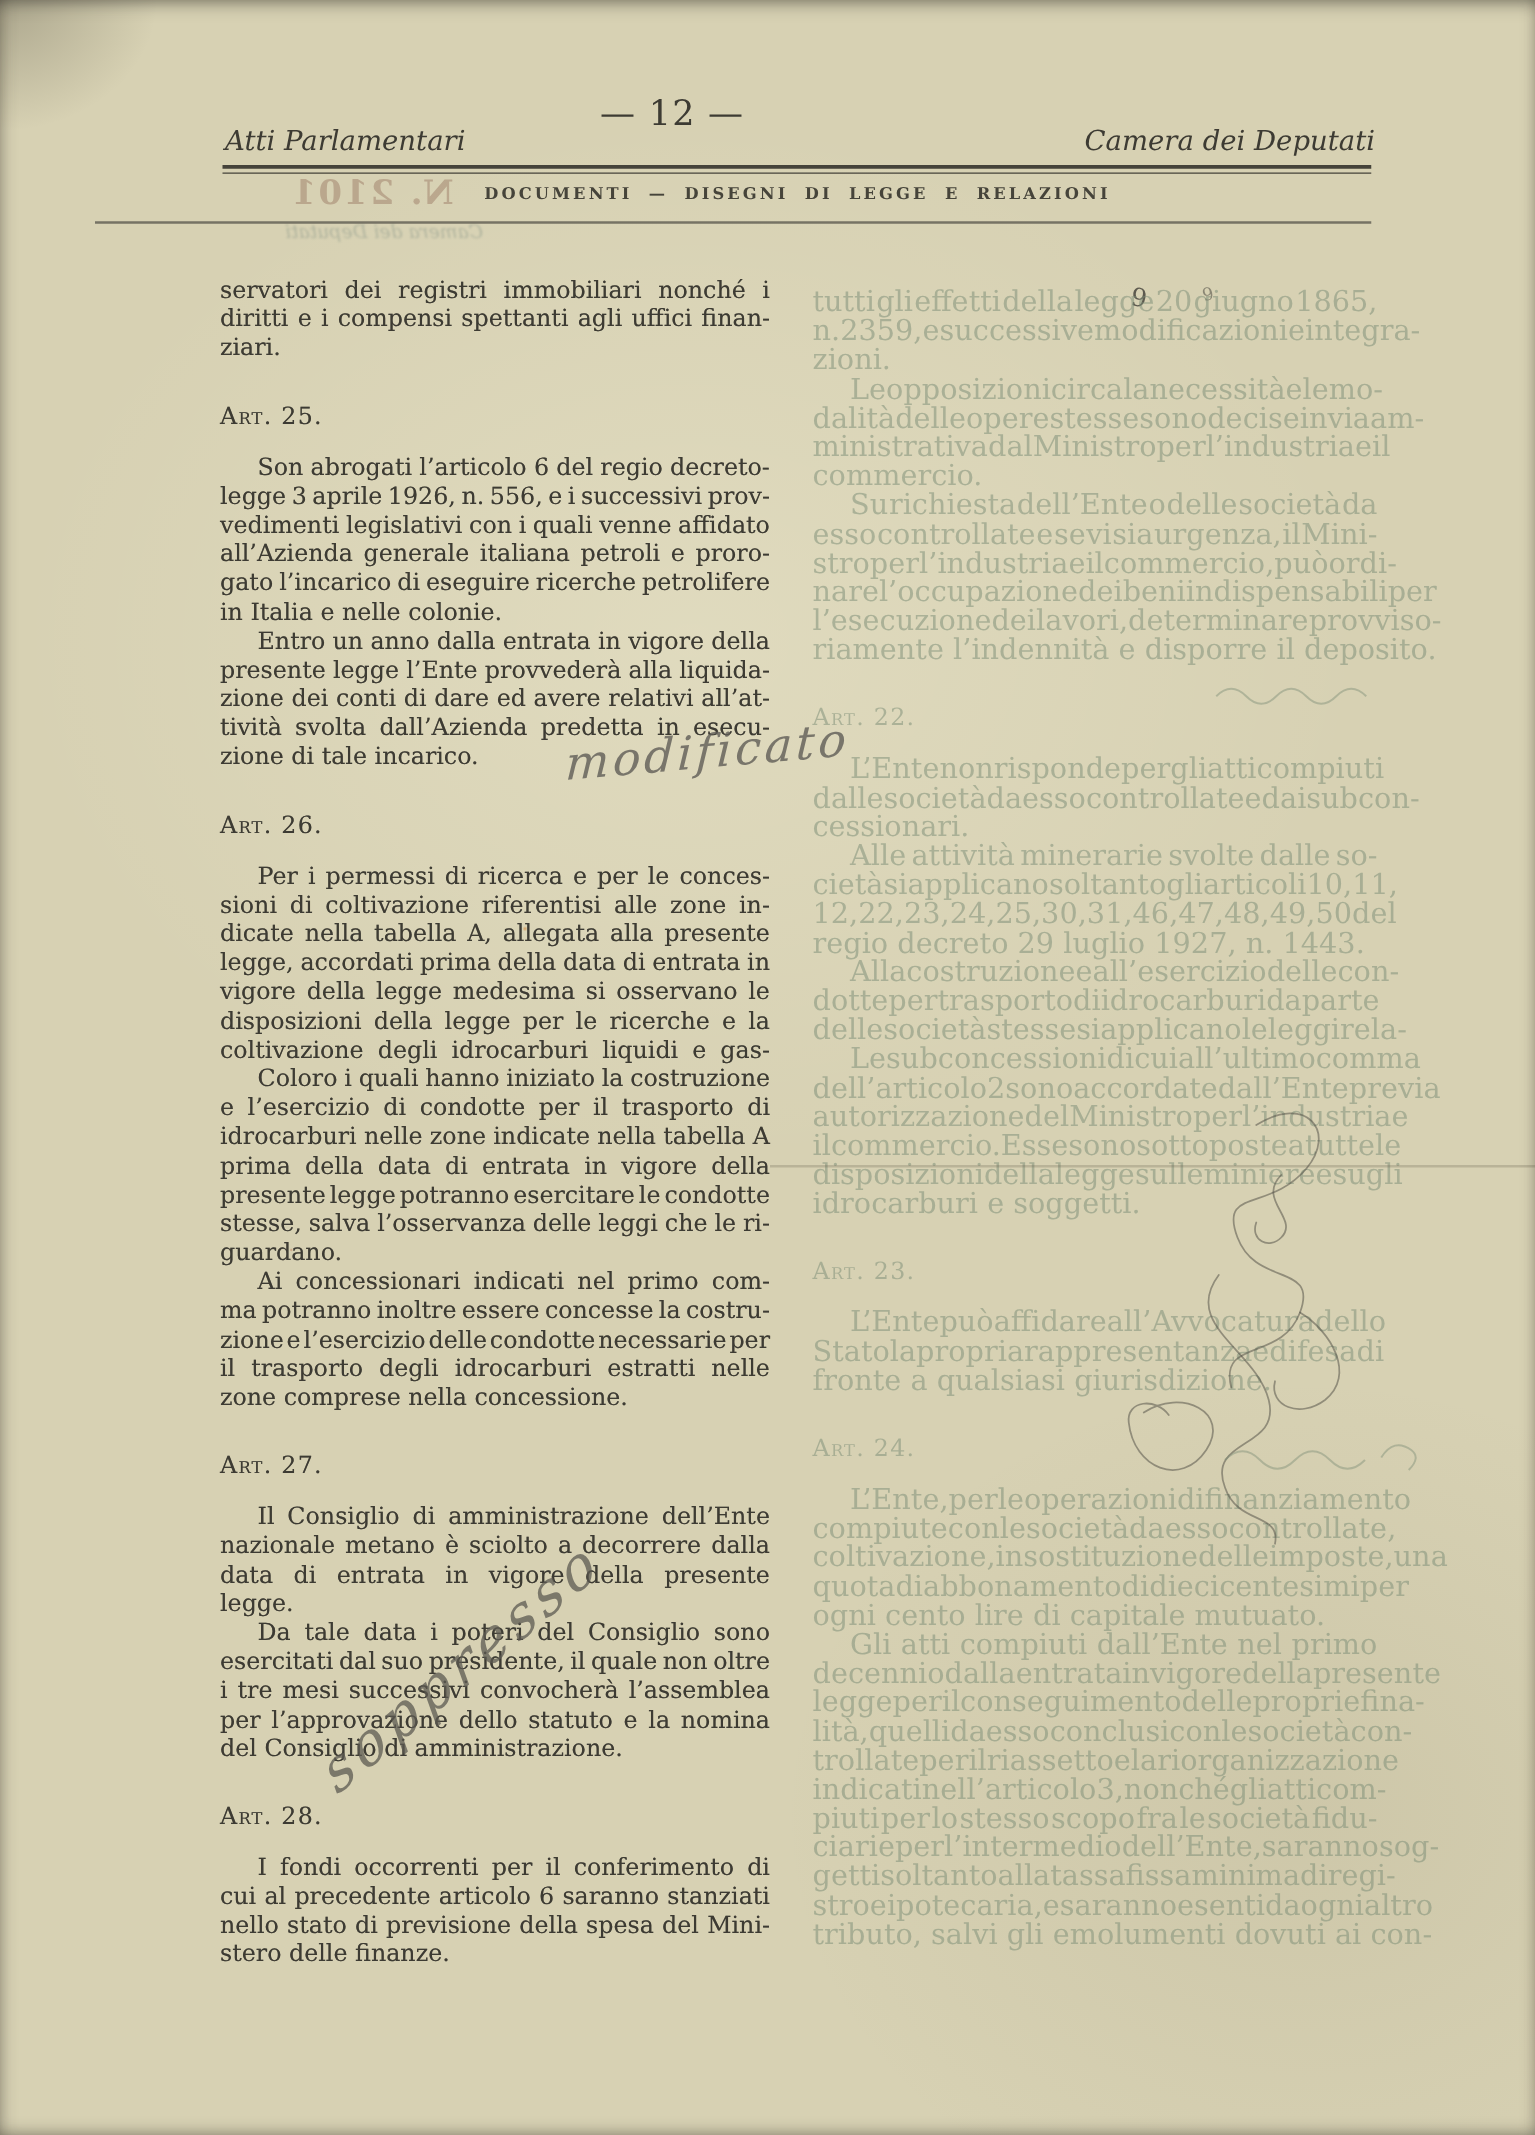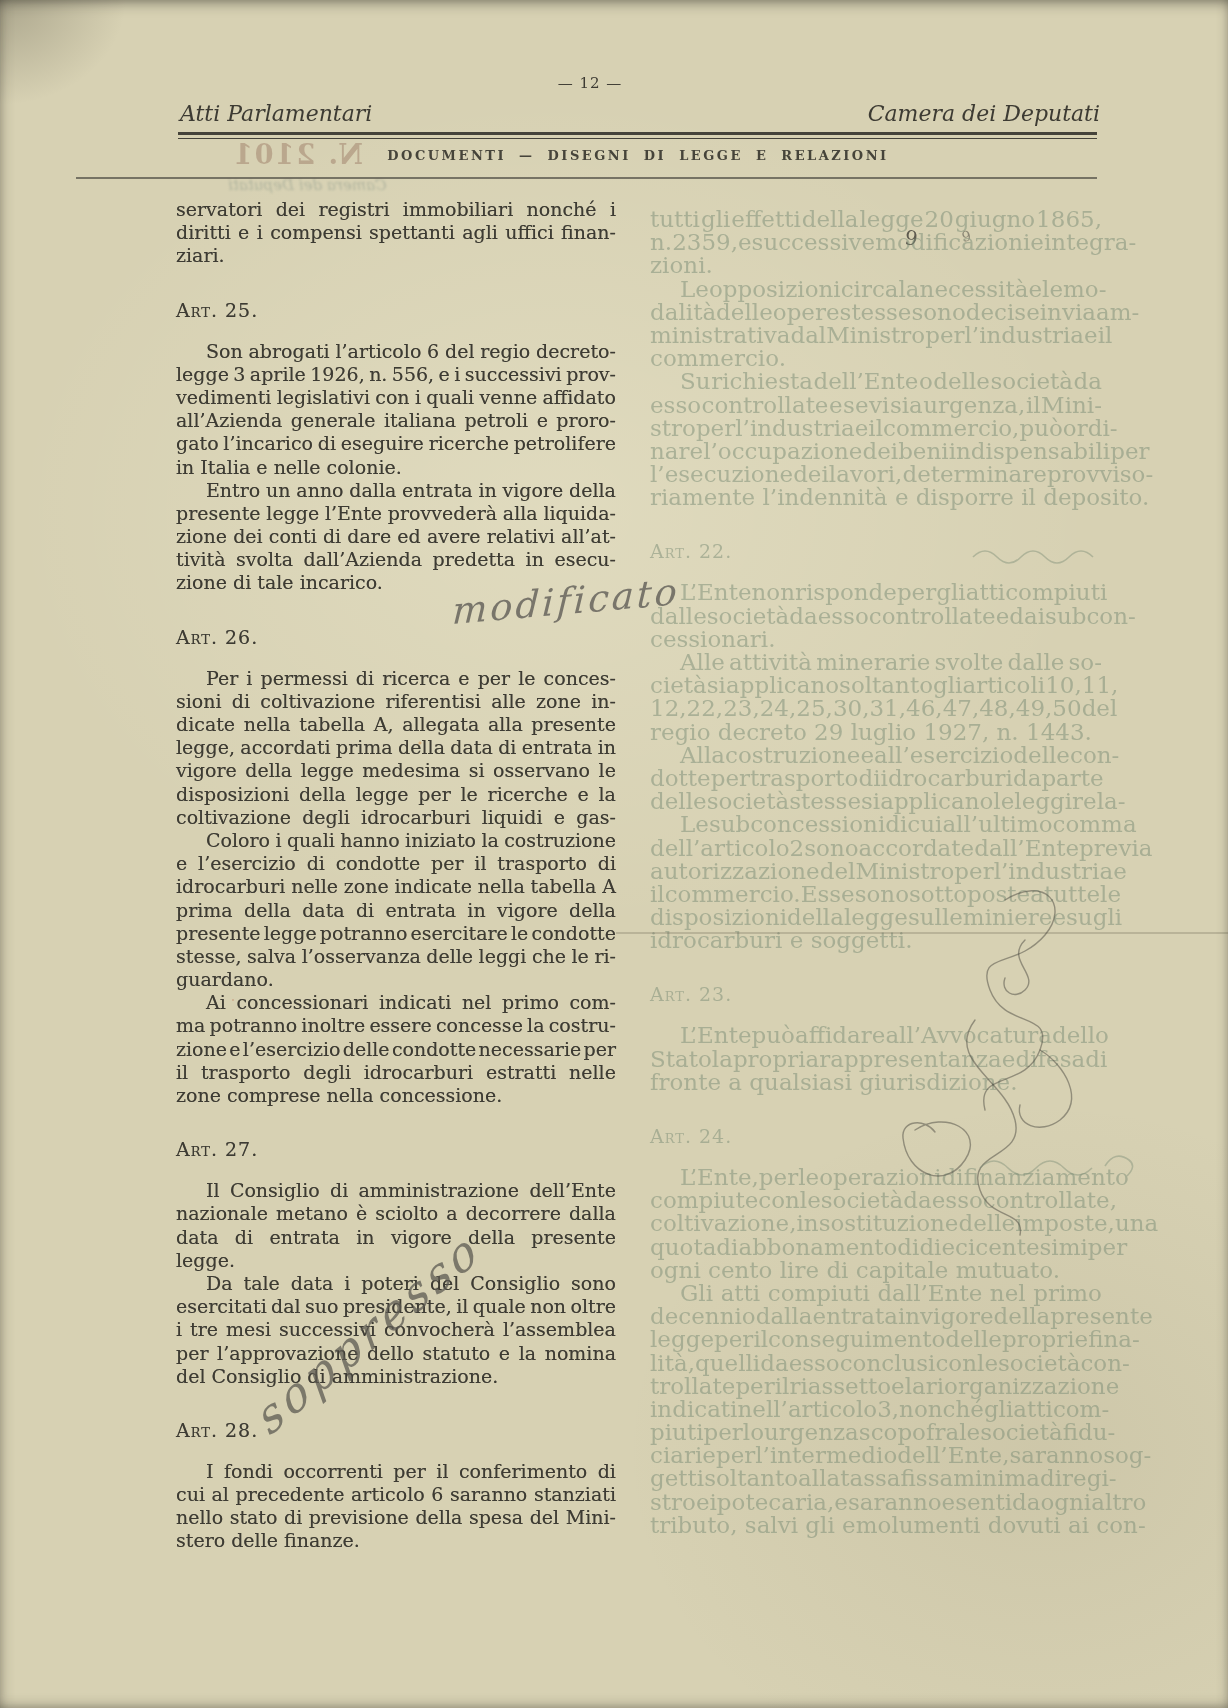--- a/index.html
+++ b/index.html
@@ -18,30 +18,30 @@
   .page::after{
     content:"";position:absolute;inset:0;pointer-events:none;
     box-shadow:
       inset 0 10px 14px -8px rgba(50,48,40,.55),
       inset 0 -9px 12px -7px rgba(50,48,40,.38),
       inset 10px 0 14px -9px rgba(50,48,40,.30),
       inset -8px 0 12px -8px rgba(50,48,40,.25);
   }
   .abs{position:absolute;}
   
-  .pagenum{top:74px;left:480px;width:220px;text-align:center;font-size:15px;letter-spacing:1px;}
+  .pagenum{top:74px;left:480px;width:220px;font-size:28px;letter-spacing:1px;}
   .running-left{top:101px;left:180px;font-style:italic;font-size:22px;}
   .running-right{top:101px;right:128px;font-style:italic;font-size:22px;}
   .rule-double{top:132px;left:178px;width:919px;height:7px;
     border-top:3.5px solid #45433a;border-bottom:1.5px solid #45433a;box-sizing:border-box;}
   .doc-banner{top:148px;left:48px;right:0;text-align:center;font-size:13px;font-weight:bold;
     letter-spacing:2.5px;word-spacing:6px;color:#46443a;}
   .rule-thin{top:177px;left:76px;width:1021px;height:2px;background:#55534a;opacity:.75;}
   
-  .col{position:absolute;}
+  .col{position:absolute;margin-top:23px;}
   .main-col{left:176px;top:198px;width:440px;}
   .ghost-col{left:650px;top:208px;width:452px;color:#7e8f78;opacity:.52;filter:blur(.45px);}
   .ln{height:23.2px;line-height:23.2px;font-size:19px;white-space:nowrap;}
   .ghost-col .ln{font-size:23px;}
   .just{display:flex;justify-content:space-between;}
   .ind{padding-left:30px;}
   .art-heading{text-align:left;margin:31px 0 18px 0;height:23px;line-height:23px;
     font-size:19px;font-variant:small-caps;letter-spacing:1px;}
   .main-col .ln, .main-col .art-heading{text-shadow:0 0 .5px rgba(61,59,51,.55);}
   
@@ -808,21 +808,21 @@
           <span>3,</span>
           <span>nonché</span>
           <span>gli</span>
           <span>atti</span>
           <span>com-</span>
         </div>
         <div class="ln just">
           <span>piuti</span>
           <span>per</span>
           <span>lo</span>
-          <span>urgenza</span>
+          <span>stesso</span>
           <span>scopo</span>
           <span>fra</span>
           <span>le</span>
           <span>società</span>
           <span>fidu-</span>
         </div>
         <div class="ln just">
           <span>ciarie</span>
           <span>per</span>
           <span>l’intermedio</span>

